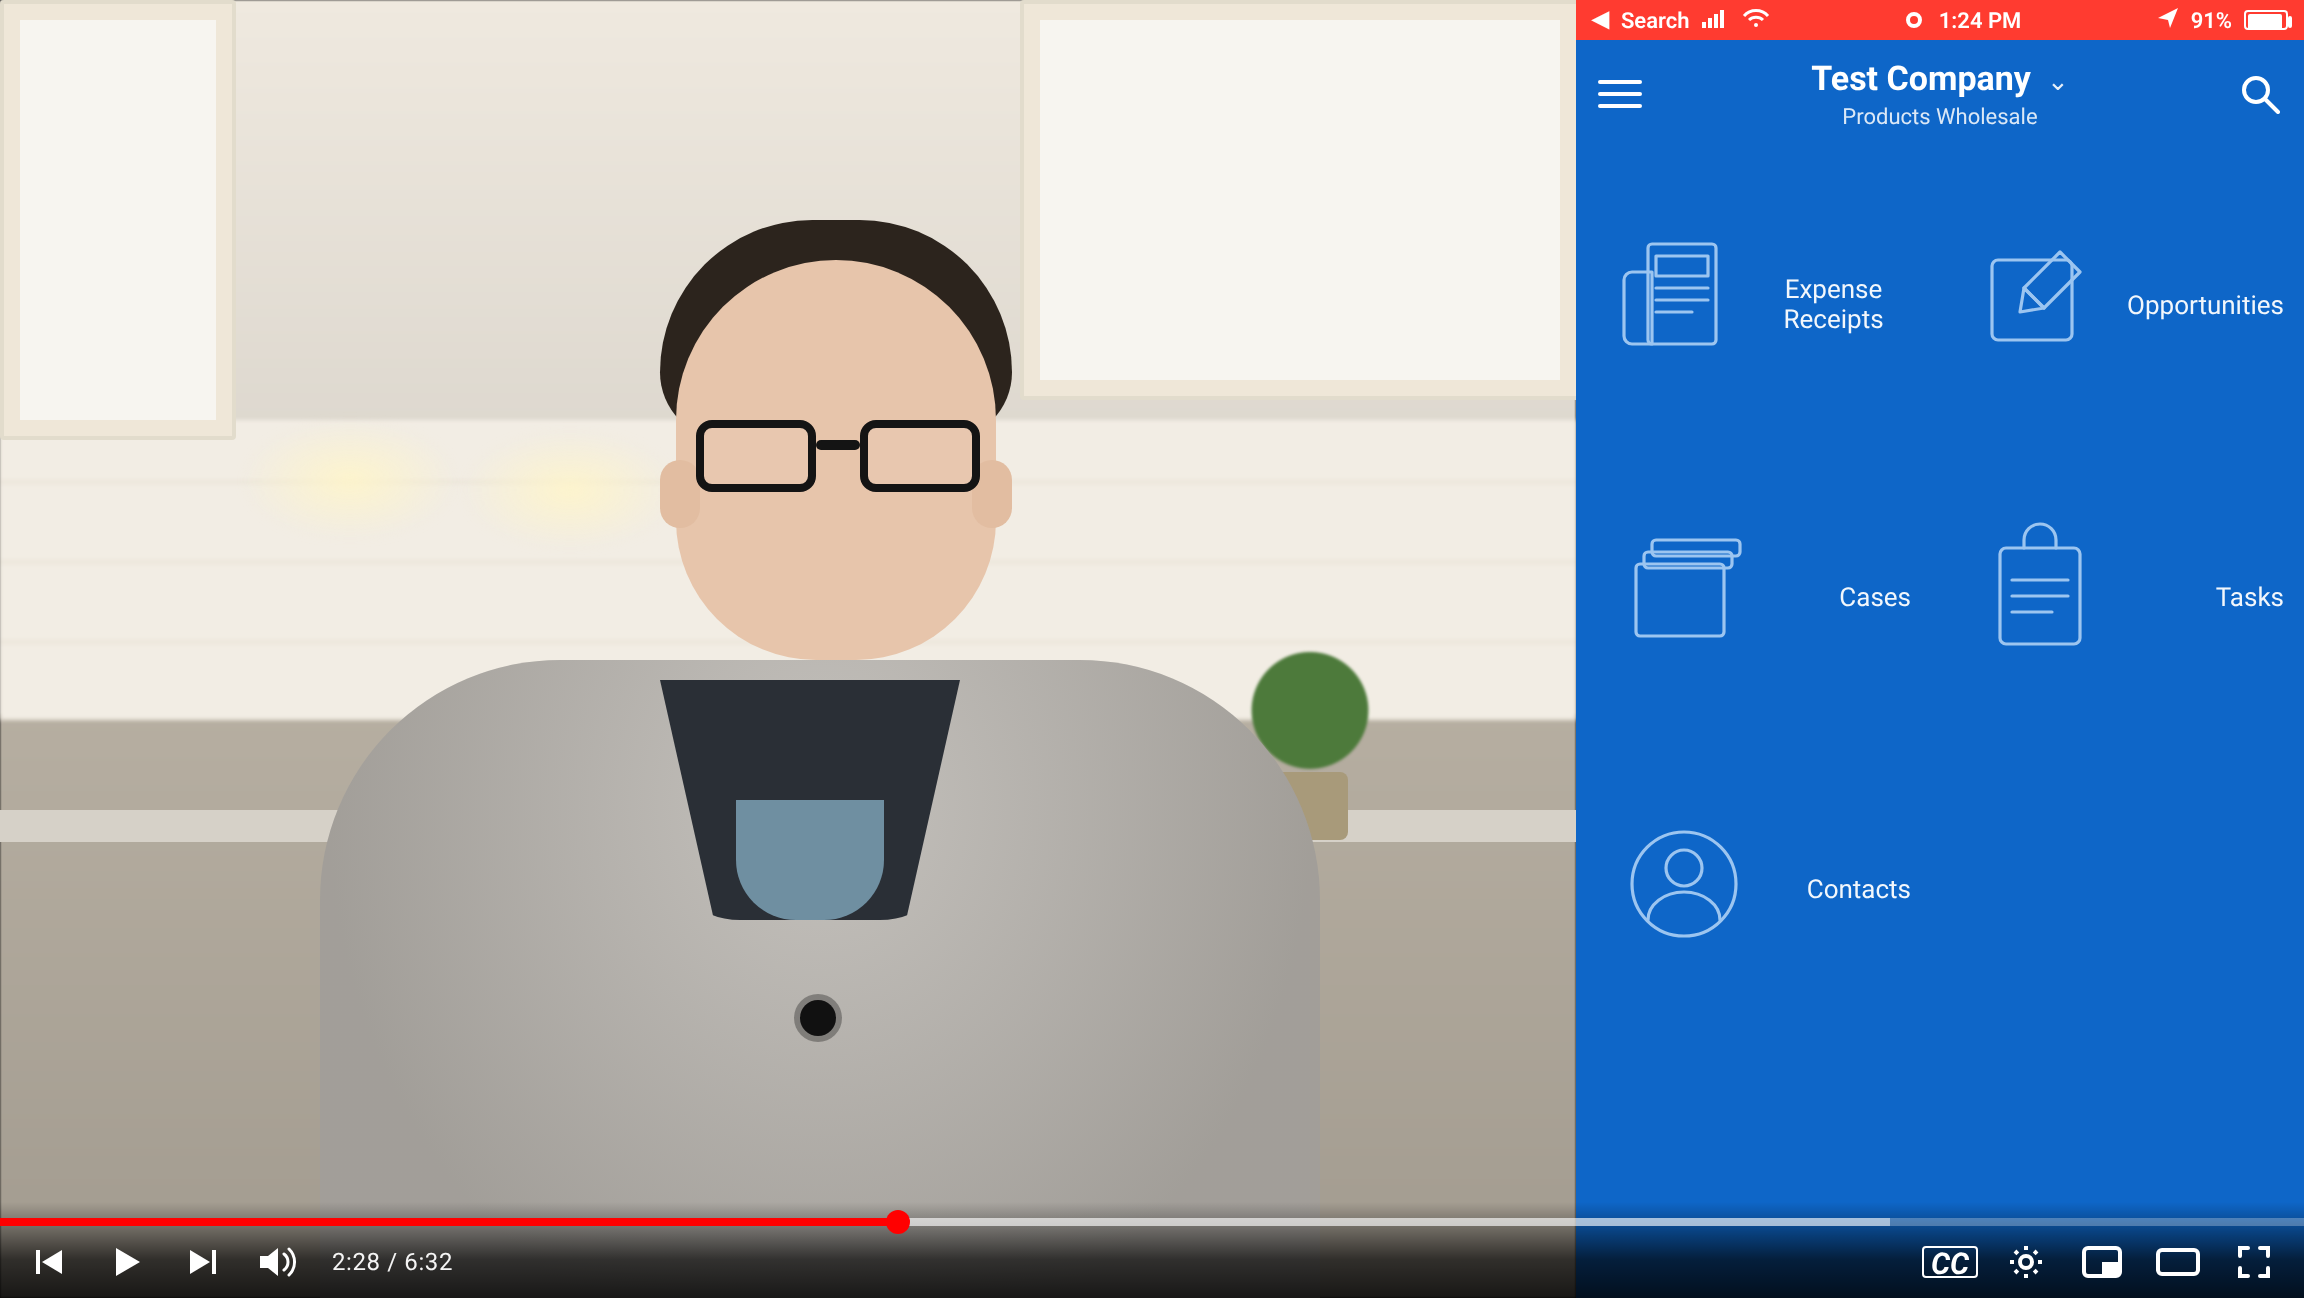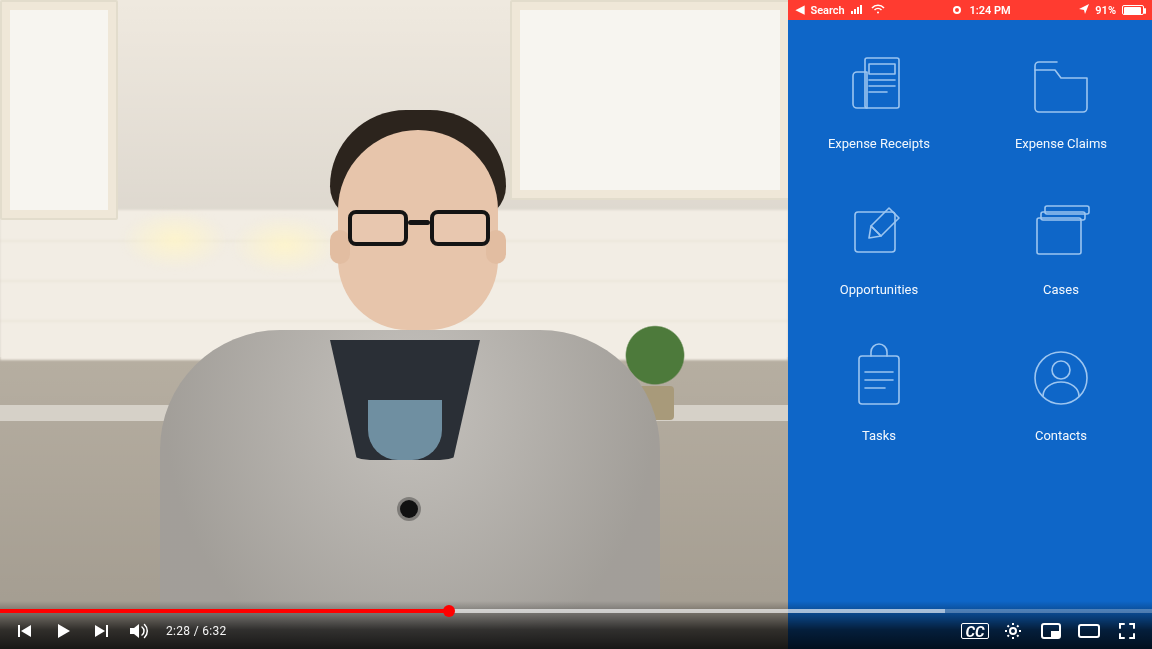--- a/index.html
+++ b/index.html
@@ -58,21 +58,21 @@
   .battery .level { position:absolute; left:1px; top:1px; height:8px; width:85%; background:#fff; border-radius:1px; }
 
   .app-header { height:54px; display:flex; align-items:center; justify-content:space-between; padding:0 10px; }
   .app-header .title-wrap { text-align:center; flex:1; }
   .app-header .title { font-size:17px; font-weight:700; }
   .app-header .chevron { margin-left:4px; font-size:13px; opacity:.9; }
   .app-header .sub { font-size:11px; opacity:.85; margin-top:2px; }
   .hamburger, .search-btn { width:24px; height:24px; display:flex; align-items:center; justify-content:center; }
 
   .app-grid { padding: 8px 10px 0 10px; display:grid; grid-template-columns: 1fr 1fr; column-gap: 20px; row-gap: 10px; }
-  .tile-item { display:flex; flex-direction:column; align-items:center; justify-content:center; height:136px; }
+  .tile-item { display:flex; flex-direction:row; align-items:center; justify-content:space-between; height:136px; }
   .tile-item .iconbox { width:88px; height:88px; display:flex; align-items:center; justify-content:center; }
   .tile-item .label { font-size:13px; margin-top:6px; opacity:.95; text-align:center; }
   .thin { stroke:#9cc5f0; stroke-width:1.6; fill:none; stroke-linecap:round; stroke-linejoin:round; }
 
   
   .controls { position:absolute; left:0; bottom:0; width:1152px; height:48px; background: linear-gradient(180deg, rgba(0,0,0,0) 0%, rgba(0,0,0,.7) 60%, rgba(0,0,0,.85) 100%); color:#fff; }
   .progress { position:absolute; left:0; bottom:36px; width:1152px; height:4px; background:rgba(255,255,255,.28); }
   .progress .buffered { position:absolute; left:0; top:0; height:4px; background:rgba(255,255,255,.5); }
   .progress .played   { position:absolute; left:0; top:0; height:4px; background:#ff0000; }
   .progress .thumb    { position:absolute; top:-4px; width:12px; height:12px; background:#ff0000; border-radius:50%; transform:translateX(-50%); }
@@ -155,50 +155,65 @@
         </span>
         <span>91%</span>
         <span class="battery">
             <span class="body">
               <span class="level"></span>
             </span>
           </span>
       </div>
     </div>
 
+    <div class="app-header">
+      <div class="hamburger">
+        <svg width="22" height="16" viewBox="0 0 22 16">
+            <g stroke="#fff" stroke-width="2" stroke-linecap="round">
+              <line x1="1" y1="2" x2="21" y2="2"></line>
+              <line x1="1" y1="8" x2="21" y2="8"></line>
+              <line x1="1" y1="14" x2="21" y2="14"></line>
+            </g>
+          </svg>
+      </div>
+      <div class="title-wrap">
+        <div>
+          <span class="title">Test Company</span>
+          <span class="chevron">⌄</span>
+        </div>
+        <div class="sub">Products Wholesale</div>
+      </div>
+      <div class="search-btn">
+        <svg width="20" height="20" viewBox="0 0 20 20">
+            <g stroke="#fff" stroke-width="2" fill="none">
+              <circle cx="8" cy="8" r="6"></circle>
+              <line x1="13" y1="13" x2="19" y2="19" stroke-linecap="round"></line>
+            </g>
+          </svg>
+      </div>
+    </div>
 
     <div class="app-grid">
 
       <div class="tile-item">
         <div class="iconbox">
           <svg width="80" height="80" viewBox="0 0 80 80">
               <g class="thin">
             <rect x="26" y="12" width="34" height="50" rx="2"></rect>
             <rect x="30" y="18" width="26" height="10"></rect>
             <line x1="30" y1="34" x2="56" y2="34"></line>
                 <line x1="30" y1="40" x2="56" y2="40"></line>
                 <line x1="30" y1="46" x2="48" y2="46"></line>
             <path d="M18 26 h10 v36 h-10 a4 4 0 0 1 -4 -4 v-28 a4 4 0 0 1 4 -4 z"></path>
           </g>
             </svg>
         </div>
         <div class="label">Expense Receipts</div>
       </div>
 
-      <div class="tile-item">
-        <div class="iconbox">
-          <svg width="80" height="80" viewBox="0 0 80 80">
-              <g class="thin">
-            <path d="M14 24 h20 l6 8 h26 v30 a4 4 0 0 1 -4 4 h-44 a4 4 0 0 1 -4 -4 z"></path>
-            <path d="M14 24 v-4 a4 4 0 0 1 4 -4 h18"></path>
-          </g>
-            </svg>
-        </div>
-        <div class="label">Expense Claims</div>
-      </div>
 
 
 
       <div class="tile-item">
         <div class="iconbox">
           <svg width="80" height="80" viewBox="0 0 80 80">
               <g class="thin">
             <rect x="16" y="20" width="40" height="40" rx="3"></rect>
             <path d="M50 16 l10 10 -18 18 -10 -10 z"></path>
             <path d="M32 34 l10 10 -12 2 z"></path>

